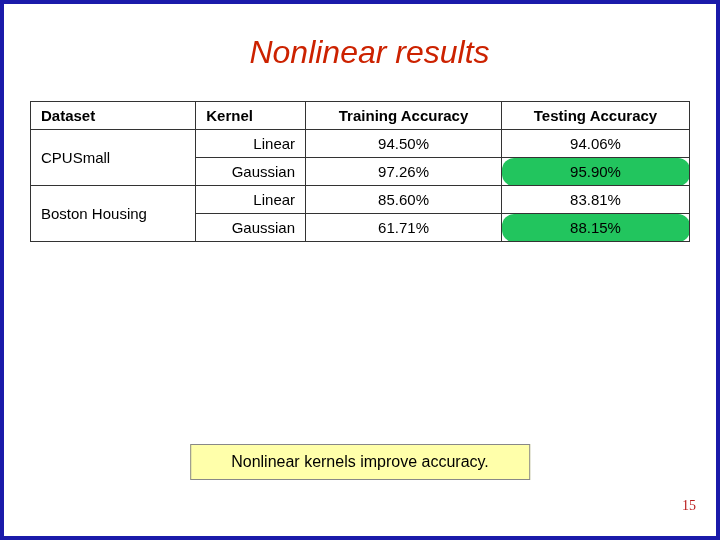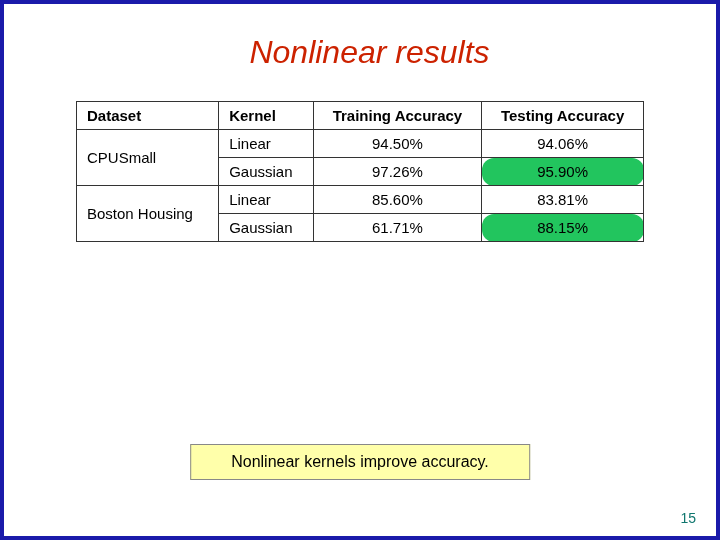--- a/index.html
+++ b/index.html
@@ -28,21 +28,21 @@
       font-size: 32px;
       color: #cc2200;
       font-style: italic;
       font-weight: normal;
       text-align: center;
       margin-left: 19px;
     }
 
     .table-wrapper {
       margin-top: 30px;
-      width: 568px;
+      width: 660px;
     }
 
     table {
       border-collapse: collapse;
       width: 100%;
       font-size: 15px;
     }
 
     table th, table td {
       border: 1.5px solid #333;
@@ -58,21 +58,21 @@
       font-size: 15px;
       text-align: center;
     }
 
     table thead th:first-child,
     table thead th:nth-child(2) {
       text-align: left;
     }
 
     .col-dataset { text-align: left; }
-    .col-kernel { text-align: left; }
+    .col-kernel { text-align: right; }
     .col-train { text-align: center; }
     .col-test { text-align: center; }
 
     .highlight {
       background-color: #22c55e;
       border-radius: 12px;
     }
 
     .bottom-note {
       position: absolute;
@@ -81,24 +81,25 @@
       transform: translateX(-50%);
       background-color: #ffffaa;
       border: 1.5px solid #888;
       padding: 8px 40px;
       font-size: 16px;
       white-space: nowrap;
     }
 
     .page-number {
       position: absolute;
-      bottom: 10px;
+      bottom: 22px;
       right: 20px;
       font-size: 14px;
-      color: #0f766e;
+      color: #b91c1c;
+      font-family: Liberation Serif, serif;
     }
   </style>
 </head>
 <body>
 
 <div class="slide">
 
   <h1 class="title">Nonlinear results</h1>
 
   <div class="table-wrapper">

